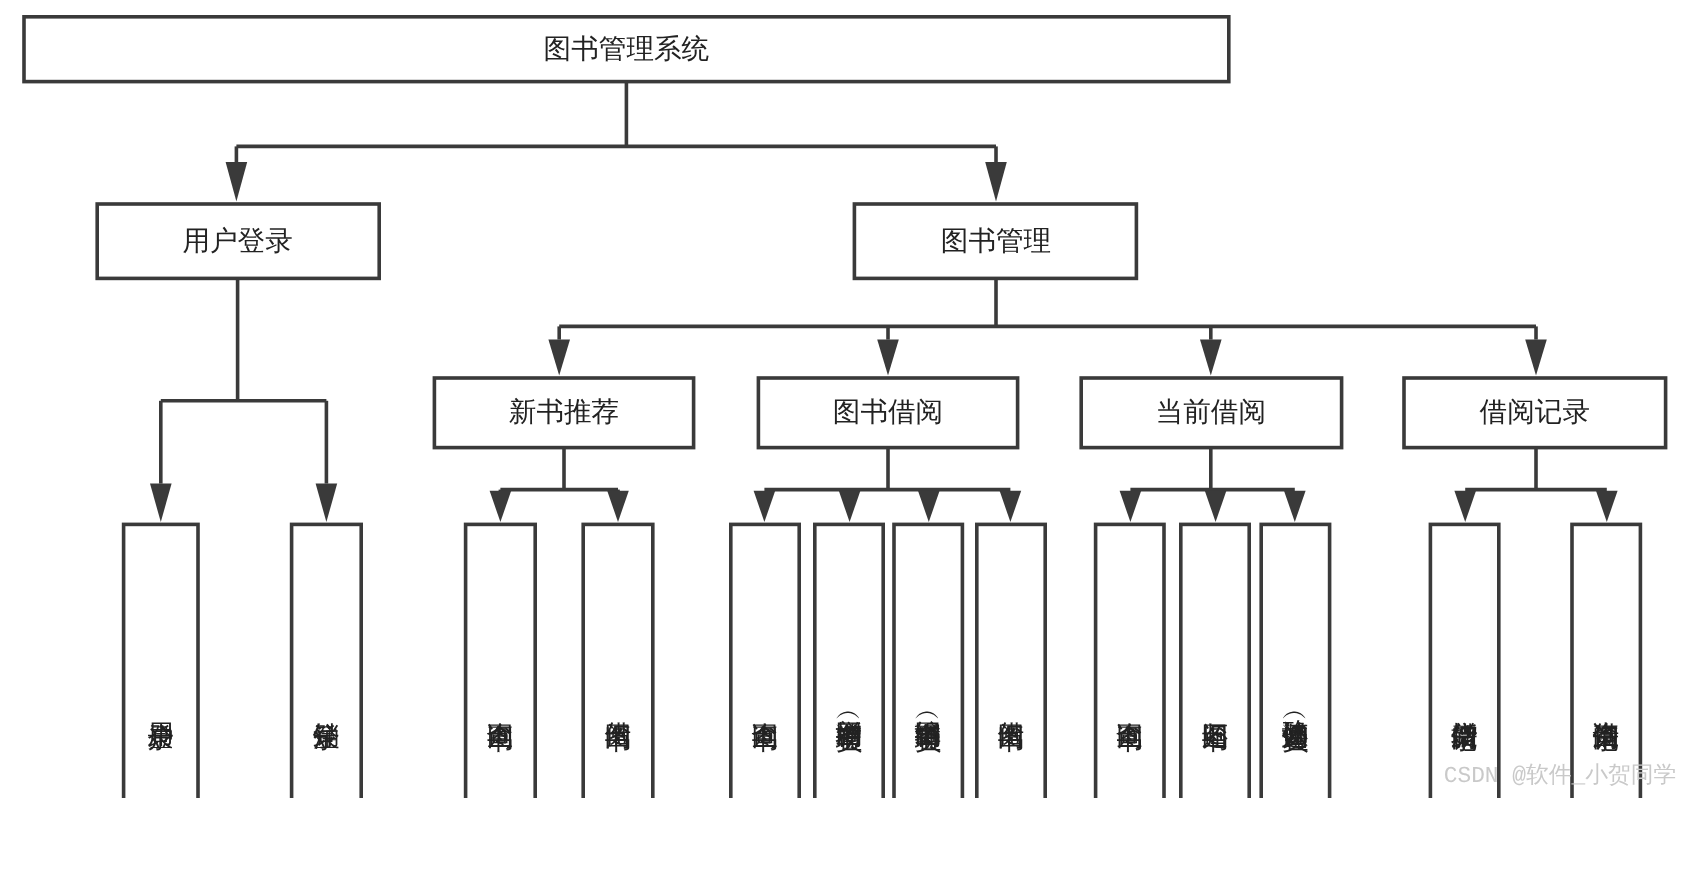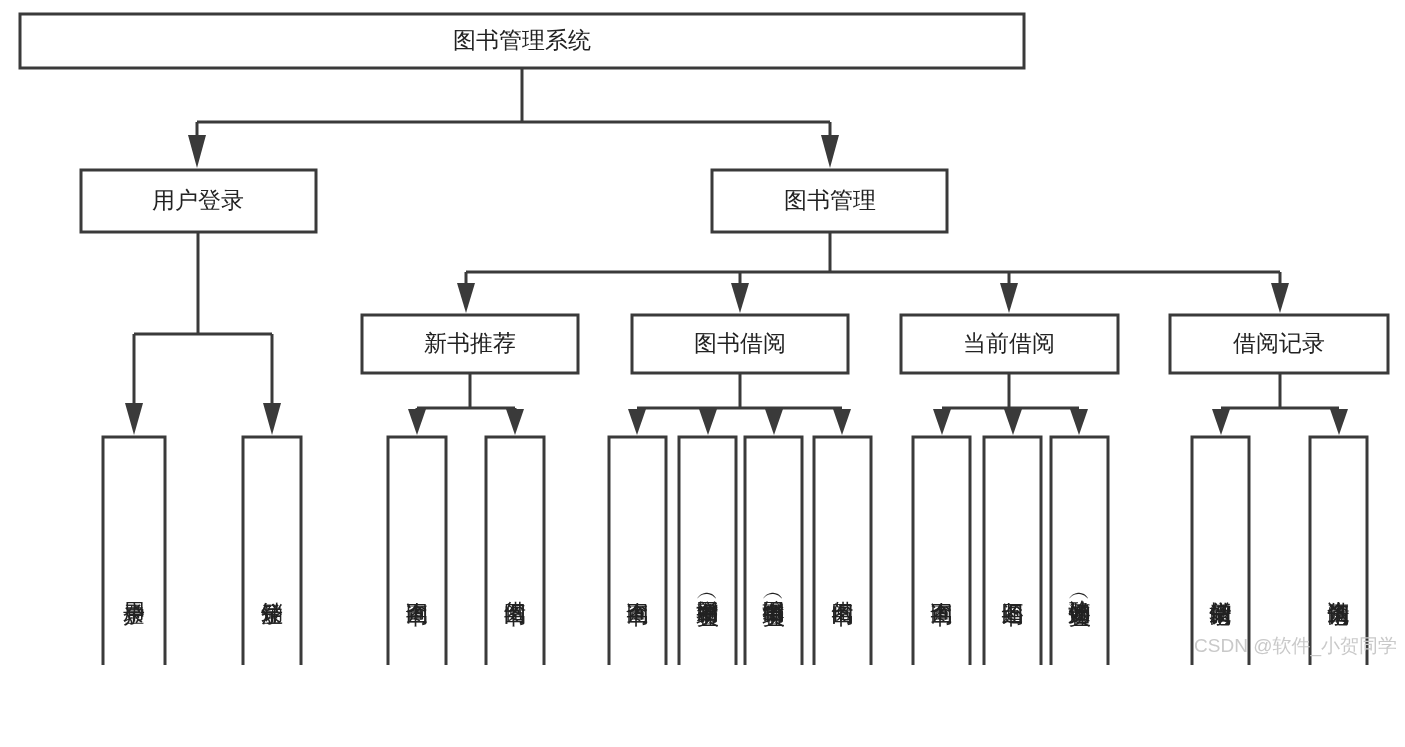--- a/index.html
+++ b/index.html
@@ -58,21 +58,21 @@
     display: flex;
     align-items: center;
     justify-content: center;
     white-space: nowrap;
     pointer-events: none;
   }
   .watermark {
     position: absolute;
     right: 8px;
     bottom: 6px;
-    font-family: Liberation Sans, sans-serif;
+    font-family: Liberation Mono, monospace;
     font-size: 19px;
     color: #c9c9c9;
     white-space: nowrap;
   }
 </style>
 </head>
 <body>
 
 <div id="diagram-root">
 

